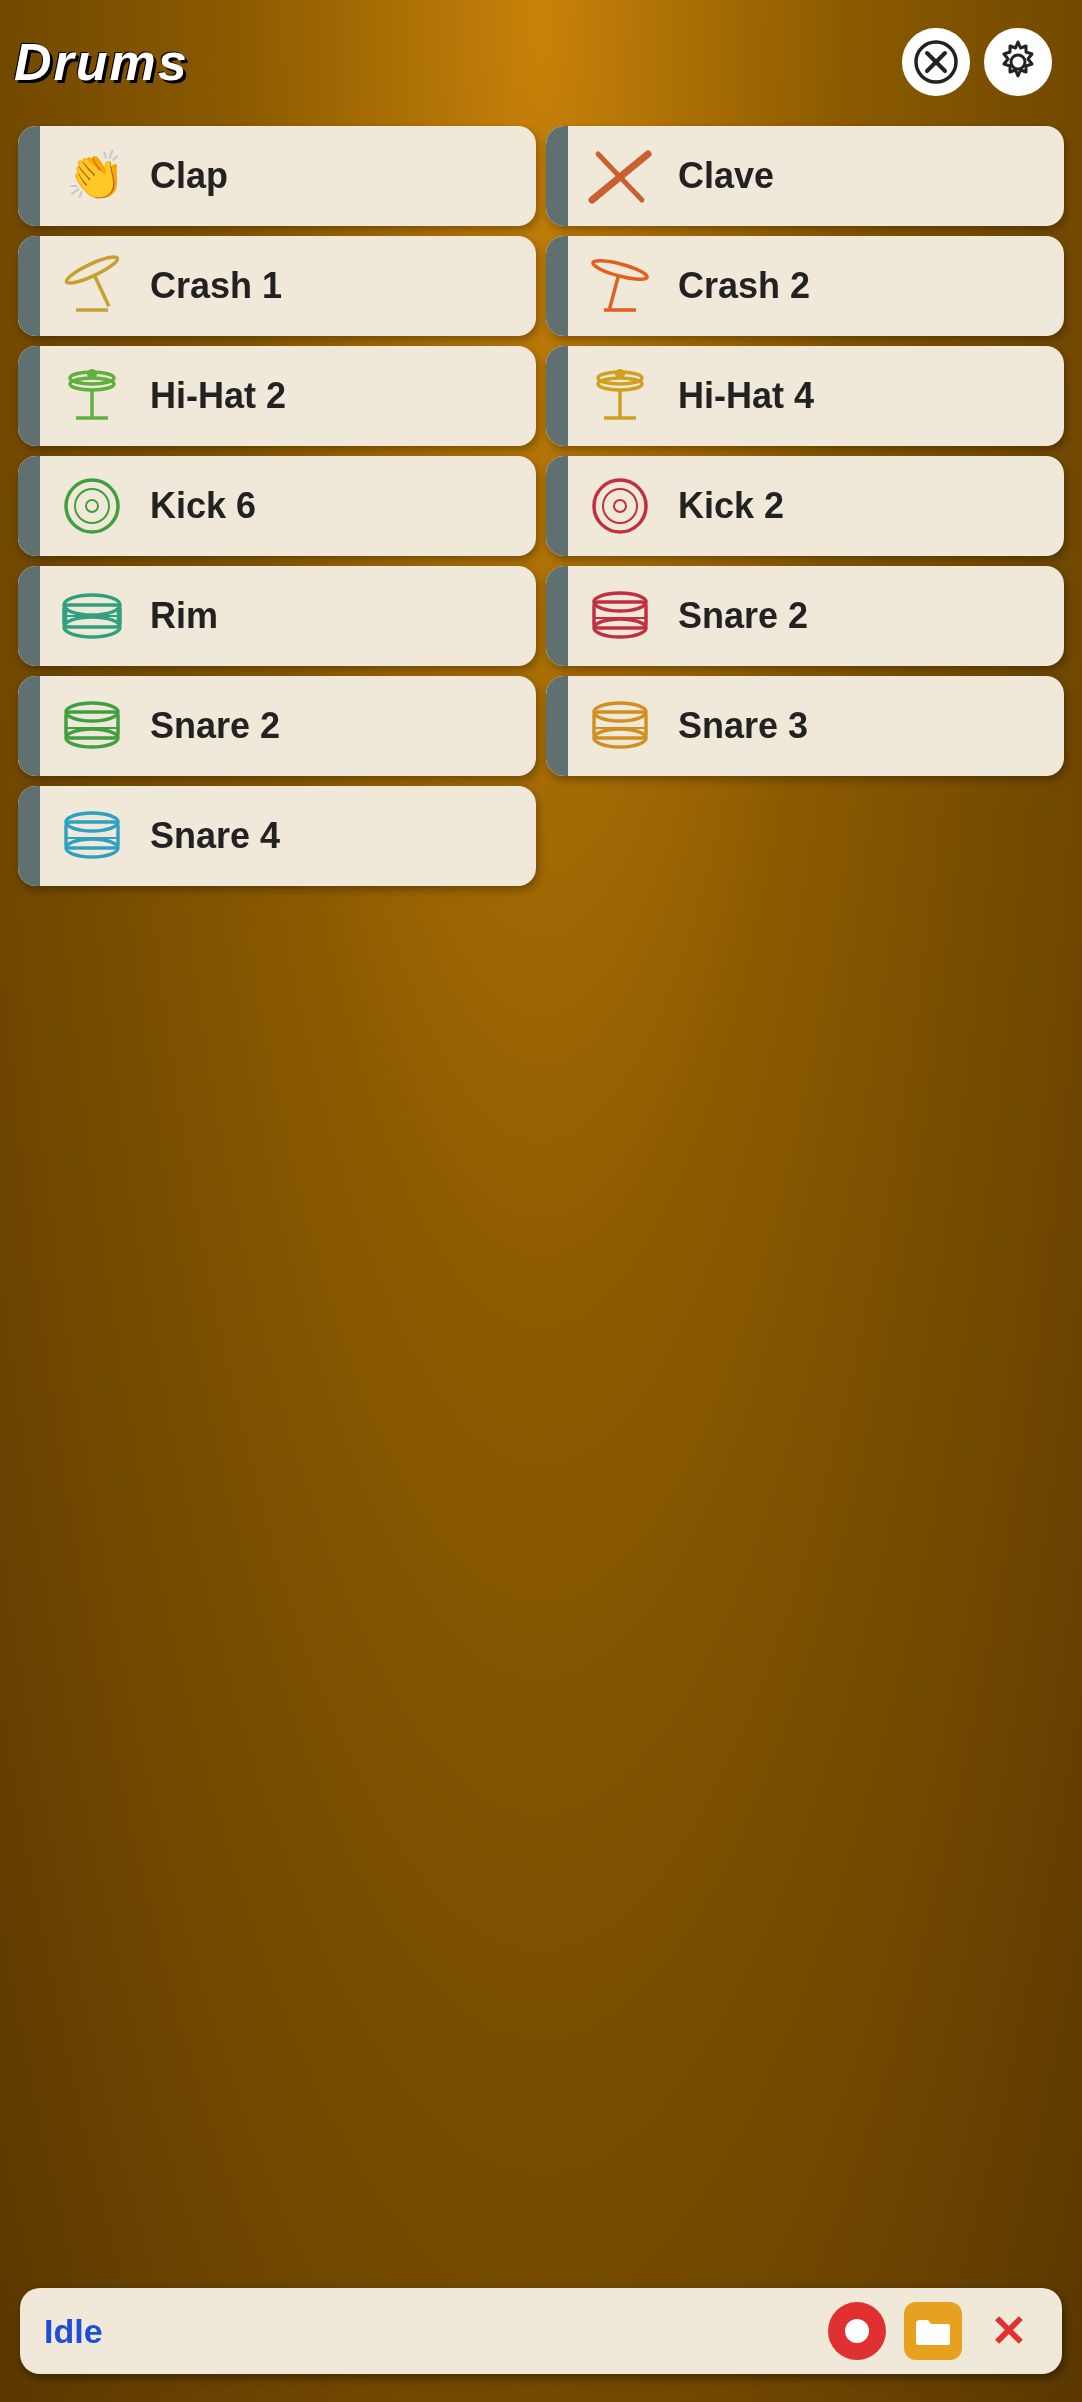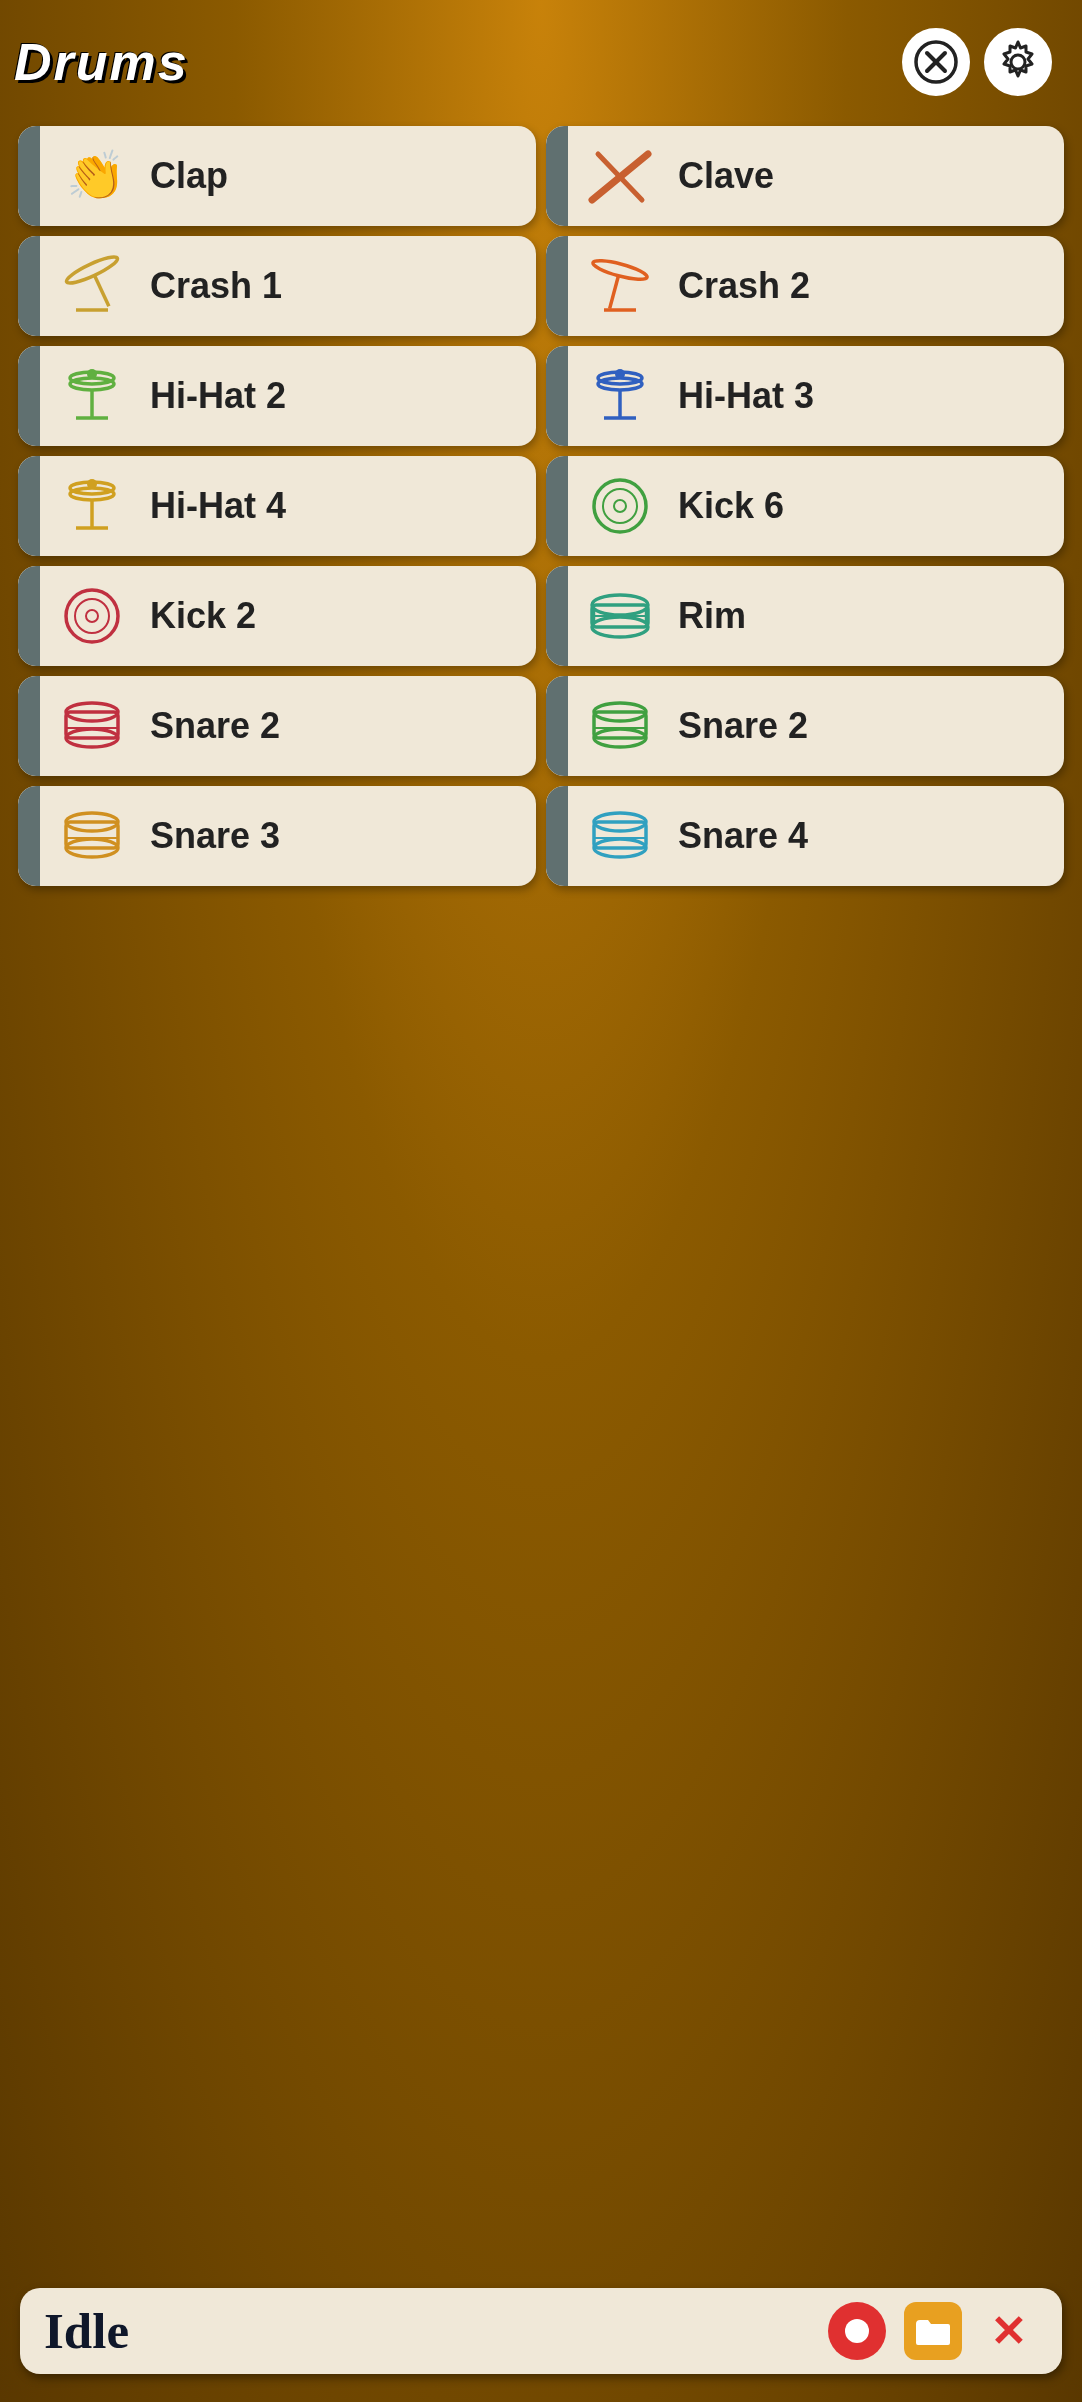--- a/index.html
+++ b/index.html
@@ -112,24 +112,24 @@
       border-radius: 20px;
       height: 86px;
       display: flex;
       align-items: center;
       padding: 0 24px;
       box-shadow: 2px 4px 10px rgba(0,0,0,0.4);
     }
 
     .status-text {
       flex: 1;
-      font-size: 51px;
+      font-size: 34px;
       font-weight: 700;
-      color: #0f172a;
-      font-family: Liberation Serif, serif;
+      color: #1d4ed8;
+      font-family: Liberation Sans, sans-serif;
     }
 
     .bottom-controls {
       display: flex;
       gap: 18px;
       align-items: center;
     }
 
     .bottom-btn {
       width: 58px;
@@ -210,30 +210,20 @@
       <ellipse cx="36" cy="18" rx="22" ry="6" fill="none" stroke="#60b040" stroke-width="3.5"></ellipse>
       <ellipse cx="36" cy="24" rx="22" ry="6" fill="none" stroke="#60b040" stroke-width="3.5"></ellipse>
       <line x1="36" y1="30" x2="36" y2="58" stroke="#60b040" stroke-width="3.5"></line>
       <line x1="20" y1="58" x2="52" y2="58" stroke="#60b040" stroke-width="3.5"></line>
       <circle cx="36" cy="14" r="5" fill="#60b040"></circle>
     </svg>
     <span class="drum-label">Hi-Hat 2</span>
   </div>
     <div class="drum-item">
     <svg viewBox="0 0 72 72" class="drum-icon">
-      <ellipse cx="36" cy="18" rx="22" ry="6" fill="none" stroke="#3060c0" stroke-width="3.5"></ellipse>
-      <ellipse cx="36" cy="24" rx="22" ry="6" fill="none" stroke="#3060c0" stroke-width="3.5"></ellipse>
-      <line x1="36" y1="30" x2="36" y2="58" stroke="#3060c0" stroke-width="3.5"></line>
-      <line x1="20" y1="58" x2="52" y2="58" stroke="#3060c0" stroke-width="3.5"></line>
-      <circle cx="36" cy="14" r="5" fill="#3060c0"></circle>
-    </svg>
-    <span class="drum-label">Hi-Hat 3</span>
-  </div>
-    <div class="drum-item">
-    <svg viewBox="0 0 72 72" class="drum-icon">
       <ellipse cx="36" cy="18" rx="22" ry="6" fill="none" stroke="#d0a020" stroke-width="3.5"></ellipse>
       <ellipse cx="36" cy="24" rx="22" ry="6" fill="none" stroke="#d0a020" stroke-width="3.5"></ellipse>
       <line x1="36" y1="30" x2="36" y2="58" stroke="#d0a020" stroke-width="3.5"></line>
       <line x1="20" y1="58" x2="52" y2="58" stroke="#d0a020" stroke-width="3.5"></line>
       <circle cx="36" cy="14" r="5" fill="#d0a020"></circle>
     </svg>
     <span class="drum-label">Hi-Hat 4</span>
   </div>
     <div class="drum-item">
     <svg viewBox="0 0 72 72" class="drum-icon">

